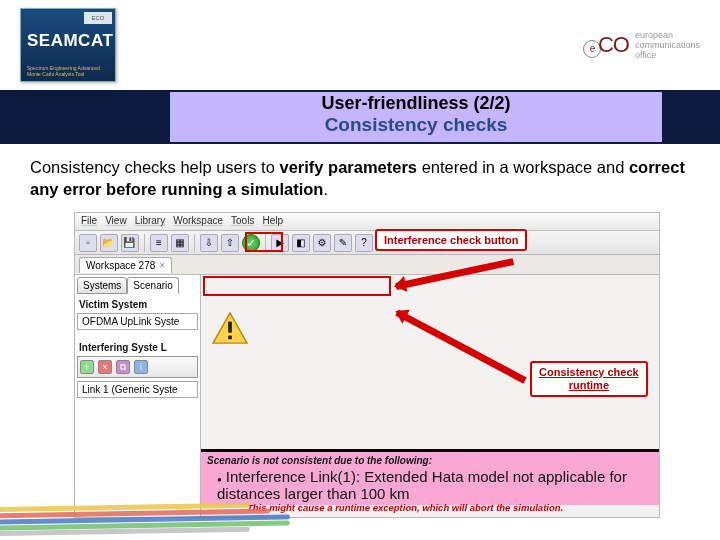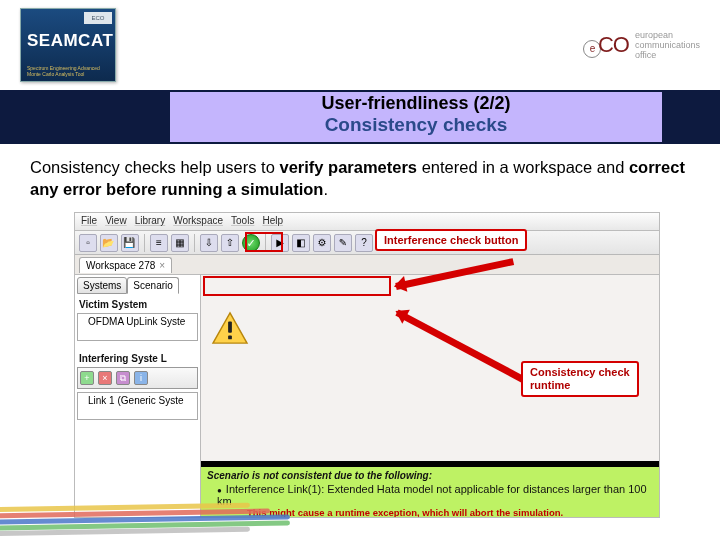--- a/index.html
+++ b/index.html
@@ -211,23 +211,23 @@
   .sub-tab.active { background:#fff; border-bottom-color:#fff;text-align:center;}
   .section-hdr {
     font-weight:bold;
     font-size:10px;
     margin:5px 0 3px 2px;
     color:#111;
   }
   .field-row {
     border:1px solid #aaa;
     background:#fff;
-    padding:2px 10px;
+    padding:2px 4px;
     margin-bottom:12px;
-    height:28px;
+    height:17px;
     overflow:hidden;
     white-space:nowrap;
   }
   .link-row {
     border:1px solid #999;
     background:linear-gradient(#fafafa,#e8e8e8);
     padding:3px 2px;
     display:flex;
     gap:4px;
     margin-bottom:3px;
@@ -313,47 +313,48 @@
     background:#fff;
     border:2px solid #d40000;
     border-radius:3px;
     font-size:11px;
     font-weight:bold;
     color:#b00000;
     padding:3px 7px;
     white-space:nowrap;
   }
   .callout.c1 { top:-25px; left:303px; }
-  .callout.c2 { top:86px; left:320px; line-height:13px;}
+  .callout.c2 { top:86px; left:329px; text-align:center; line-height:13px;text-decoration:underline;}
   
   .bottom-panel {
     position:absolute;
-    left:0; right:0; bottom:0;
+    left:0; right:0; bottom:12px;
     height:56px;
-    background:#bef264;
-    border-top:6px solid #000000;
+    background:#f9a8d4;
+    border-top:3px solid #000000;
     padding:3px 6px;
     font-size:10px;
   }
   .bottom-panel .hdr {
     font-weight:bold;
     font-style:italic;
     color:#111;
     margin-bottom:2px;
   }
   .bottom-panel .line {
     color:#111;
     margin-left:10px;
-    font-size:11px;
+    font-size:15px;
   }
   .bottom-panel .line::before{
     content:"●"; margin-right:4px; font-size:8px;
   }
   .bottom-panel .warn {
     color:#c00000;
+    font-style:italic;
     font-weight:bold;
     margin-left:40px;
     font-size:9.5px;
   }
   
   .footer-swoosh {
     position:absolute;
     left:0; bottom:0;
     width:310px; height:44px;
     pointer-events:none;

